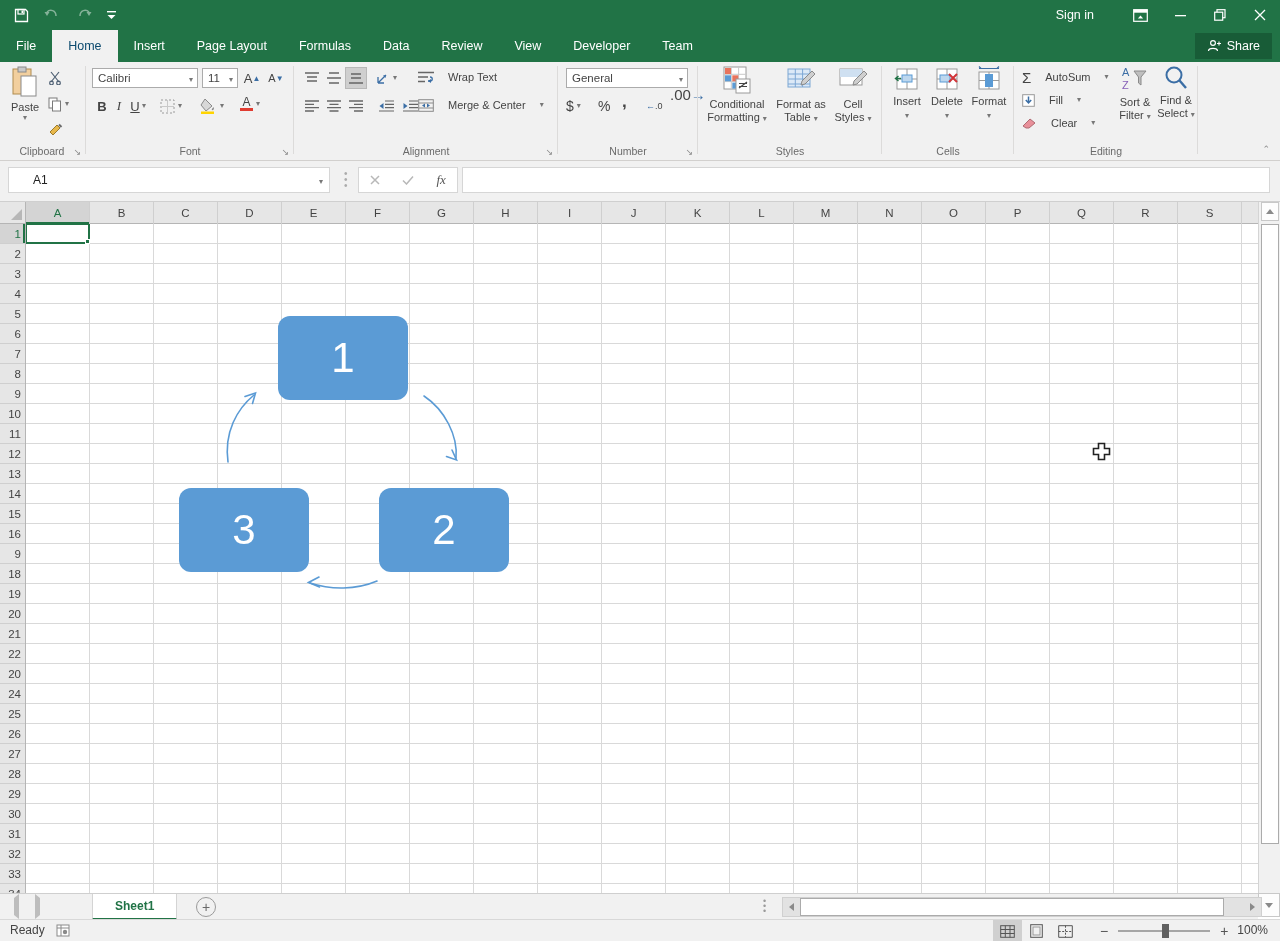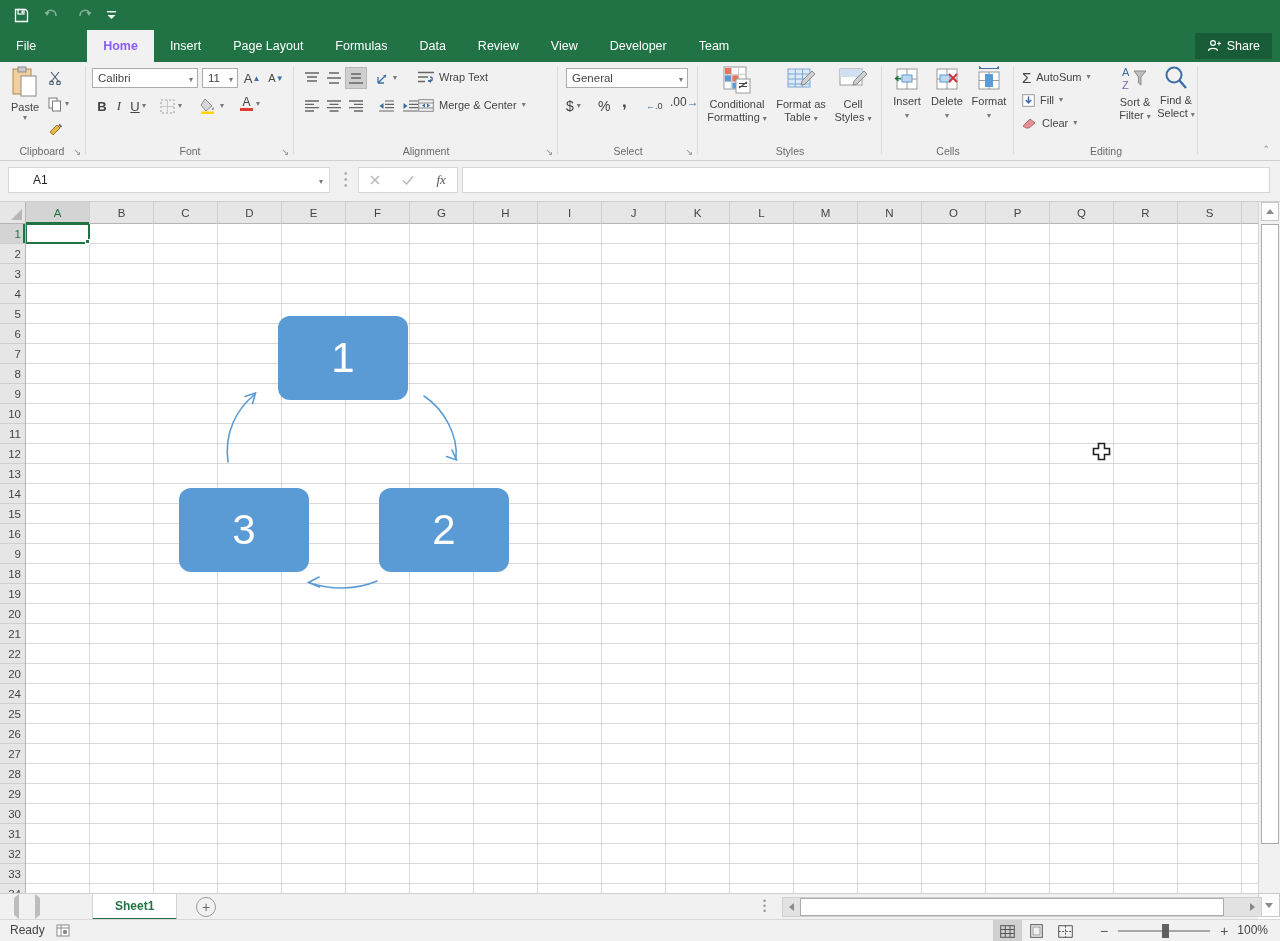--- a/index.html
+++ b/index.html
@@ -14,41 +14,41 @@
   .qat .dim { opacity:.45; }
   .title { position:absolute; left:0; right:0; text-align:center; font-size:12.5px; color:#fff; pointer-events:none; }
   .tb-right { position:absolute; right:0; top:0; height:30px; display:flex; align-items:center; }
   .signin { font-size:12.5px; margin-right:26px; }
   .winbtn { width:40px; height:30px; display:flex; align-items:center; justify-content:center; }
 
   
   .tabrow { position:absolute; left:0; top:30px; width:1280px; height:32px; background:#217346;
     display:flex; align-items:stretch; }
   .rtab { color:#fff; font-size:12.5px; padding:0 16px; display:flex; align-items:center; cursor:default; }
-  .rtab.active { background:#f1f1f1; color:#8b5cf6; font-weight:bold;margin-left:35px; }
+  .rtab.active { background:#f1f1f1; color:#0c4a6e; font-weight:normal; }
   .tellme { display:flex; align-items:center; gap:7px; color:#fff; font-size:12.5px; padding-left:18px; }
   .share-btn { position:absolute; right:8px; top:3px; height:26px; background:#185c37; color:#fff;
     display:flex; align-items:center; gap:6px; padding:0 12px; font-size:12.5px; }
 
   
   .ribbon { position:absolute; left:0; top:62px; width:1280px; height:99px; background:#f1f1f1;
     border-bottom:1px solid #d2d0ce; font-size:11px; color:#444; }
   .rgroup { position:absolute; top:0; height:98px; }
   .rgsep { position:absolute; top:4px; height:88px; width:1px; background:#dcdbda; }
   .rglabel { position:absolute; bottom:3px; left:0; right:0; text-align:center; font-size:10.5px; color:#6a6a6a; }
   .launcher { position:absolute; bottom:3px; right:3px; font-size:9px; color:#8a8a8a; line-height:9px; }
   .bigbtn { position:absolute; top:2px; text-align:center; color:#444; }
   .bigbtn .blabel { font-size:11px; line-height:13px; margin-top:3px; }
   .caret { color:#777; font-size:8px; line-height:8px; }
   .combo { background:#fff; border:1px solid #ababab; height:20px; display:flex; align-items:center;
     font-size:11.5px; padding-left:5px; position:relative; }
   .combo .caret { position:absolute; right:4px; top:7px; }
   .smallbtn { display:inline-flex; align-items:center; justify-content:center; height:20px; }
   .hl { background:#cfcfcf; outline:1px solid #b8b8b8; }
-  .rowbtn { display:flex; align-items:center; gap:5px; height:22px; }
+  .rowbtn { display:flex; align-items:center; gap:14px; height:22px; }
 
   
   .fbar { position:absolute; left:0; top:161px; width:1280px; height:41px; background:#f1f1f1;
     border-bottom:1px solid #cfcfcf; }
   .namebox { position:absolute; left:8px; top:6px; width:322px; height:26px; background:#fff;
     border:1px solid #d6d6d6; font-size:12px; color:#222; display:flex; align-items:center; padding-left:24px; }
   .namebox .caret { position:absolute; right:6px; top:10px; }
   .fbar-dots { position:absolute; left:344px; top:10px; color:#ababab; font-size:10px; letter-spacing:0; line-height:6px; text-align:center; }
   .fbtns { position:absolute; left:358px; top:6px; width:100px; height:26px; background:#fff; border:1px solid #d6d6d6;
     display:flex; align-items:center; justify-content:space-around; }
@@ -148,20 +148,46 @@
           <path d="M16.5 4 h-5 l2.5 4 z" fill="#fff"></path>
         </svg>
     </span>
     <span>
       <svg width="9" height="9" viewBox="0 0 9 9">
           <rect x="0" y="0" width="9" height="1.4" fill="#fff"></rect>
           <path d="M0.5 4 h8 l-4 4 z" fill="#fff"></path>
         </svg>
     </span>
   </div>
+  <div class="tb-right">
+    <span class="signin">Sign in</span>
+    <span class="winbtn">
+      <svg width="15" height="13" viewBox="0 0 15 13">
+          <rect x="0.7" y="0.7" width="13.6" height="11.6" fill="none" stroke="#fff" stroke-width="1.2"></rect>
+          <rect x="0.7" y="0.7" width="13.6" height="3" fill="#fff"></rect>
+          <path d="M7.5 9.5 l-2.6 -3 h5.2 z" fill="#fff" transform="rotate(180 7.5 8)"></path>
+        </svg>
+    </span>
+    <span class="winbtn">
+      <svg width="11" height="11" viewBox="0 0 11 11">
+          <rect x="0" y="5" width="11" height="1.3" fill="#fff"></rect>
+        </svg>
+    </span>
+    <span class="winbtn">
+      <svg width="12" height="12" viewBox="0 0 12 12">
+          <rect x="3" y="0.7" width="8" height="8" fill="none" stroke="#fff" stroke-width="1.2"></rect>
+          <rect x="0.7" y="3.2" width="8" height="8" fill="#217346" stroke="#fff" stroke-width="1.2"></rect>
+        </svg>
+    </span>
+    <span class="winbtn">
+      <svg width="12" height="12" viewBox="0 0 12 12">
+          <path d="M1 1 L11 11 M11 1 L1 11" stroke="#fff" stroke-width="1.3"></path>
+        </svg>
+    </span>
+  </div>
 </div>
 
 <div class="tabrow">
   <div style="display:flex">
       <div class="rtab">File</div>
       <div class="rtab active">Home</div>
       <div class="rtab">Insert</div>
       <div class="rtab">Page Layout</div>
       <div class="rtab">Formulas</div>
       <div class="rtab">Data</div>
@@ -350,22 +376,22 @@
       <span>$</span>
         <span class="caret">▾</span>
     </div>
     <div class="smallbtn" style="position:absolute;left:38px;top:34px;font-size:14px">
         <span>%</span>
       </div>
     <div class="smallbtn" style="position:absolute;left:62px;top:30px;font-size:17px;font-weight:bold">
         <span>,</span>
       </div>
     <div class="smallbtn" style="position:absolute;left:86px;top:34px;font-size:9px;color:#444"><span style="color:#3b6ea5">←</span>.0<br></div>
-    <div class="smallbtn" style="position:absolute;left:110px;top:30px;font-size:12px;color:#444">.00<span style="color:#3b6ea5">→</span></div>
-    <div class="rglabel">Select</div>
+    <div class="smallbtn" style="position:absolute;left:110px;top:22px;font-size:15px;color:#444">.00<span style="color:#3b6ea5">→</span></div>
+    <div class="rglabel">Number</div>
     <div class="launcher">↘</div>
   </div>
   <div class="rgsep" style="left:697px"></div>
 
   <div class="rgroup" style="left:700px;width:180px">
     <div class="bigbtn" style="left:2px;width:70px">
       <svg width="30" height="30" viewBox="0 0 30 30" style="margin:1px auto 0">
         <rect x="2" y="2" width="22" height="22" fill="#fff" stroke="#9a9a9a"></rect>
           <path d="M9.3 2 V24 M16.6 2 V24 M2 9.3 H24 M2 16.6 H24" stroke="#c9c9c9"></path>
         <rect x="3" y="3" width="6" height="6" fill="#e8735c"></rect>

